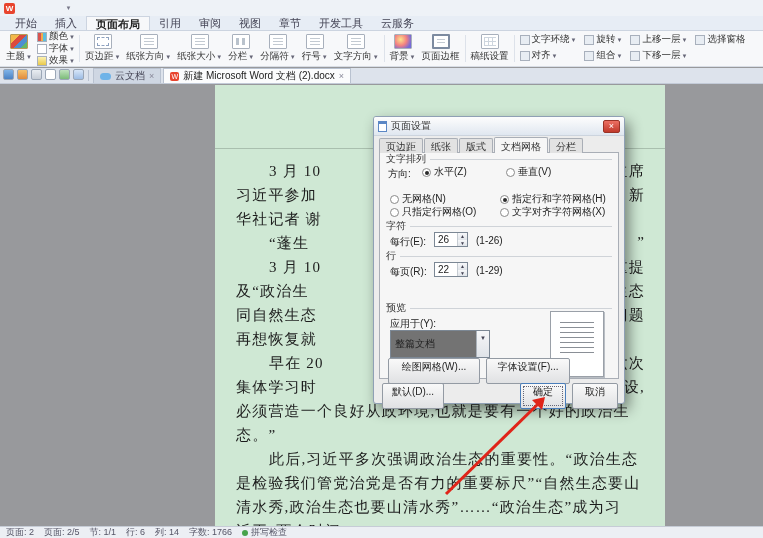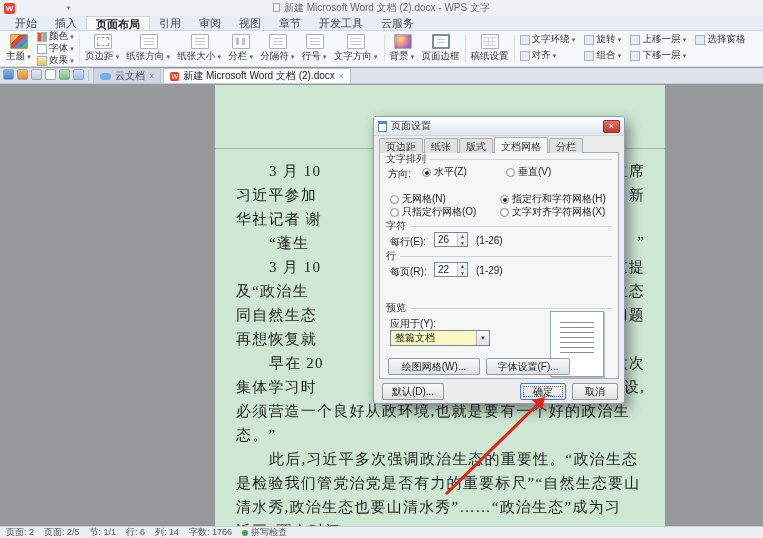--- a/index.html
+++ b/index.html
@@ -111,45 +111,42 @@
   .gline{position:absolute;left:6px;right:6px;height:10px;display:flex;align-items:center;gap:4px;color:#333;justify-content:space-between;}
   .gline i{flex:1;border-top:1px solid #cfd3d8;}
   .flabel{position:absolute;white-space:nowrap;}
   .radio{position:absolute;display:flex;align-items:center;gap:3px;height:12px;white-space:nowrap;cursor:default;}
   .rb{width:9px;height:9px;border:1px solid #8a8a8a;border-radius:50%;background:#fff;position:relative;flex:none;}
   .rb.sel::after{content:"";position:absolute;left:2px;top:2px;width:4px;height:4px;border-radius:50%;background:#2b2b2b;}
   .spin{position:absolute;width:34px;height:15px;background:#fff;border:1px solid #7b8794;display:flex;}
   .spin .val{flex:1;padding:1px 3px;font-size:10px;}
   .spin .arr{width:10px;border-left:1px solid #c6ccd2;display:flex;flex-direction:column;}
   .spin .arr i{flex:1;font-style:normal;font-size:5px;line-height:6px;text-align:center;color:#445;background:linear-gradient(#f7f8fa,#e0e4e9);}
-  .dsel{position:absolute;height:16px;background:#fef9c3;border:1px solid #7b8794;display:flex;align-items:center;padding-left:4px;cursor:default;}
+  .dsel{position:absolute;height:28px;background:#737373;border:1px solid #7b8794;display:flex;align-items:center;padding-left:4px;cursor:default;}
   .dsel .dcaret{margin-left:auto;width:13px;height:100%;background:linear-gradient(#f5f6f8,#dfe3e8);
     border-left:1px solid #aab2ba;text-align:center;font-size:6px;line-height:14px;color:#445;}
   .thumb{position:absolute;left:170px;top:158px;width:54px;height:66px;background:#fff;border:1px solid #9aa0a8;box-shadow:1px 1px 0 #b9bec4;}
   .thumb::before{content:"";position:absolute;left:9px;right:9px;top:10px;height:34px;
     background:repeating-linear-gradient(180deg,#8a8f96 0 1px,transparent 1px 5px);}
-  .dbtn{position:absolute;height:17px;background:linear-gradient(#f9f9f9,#e0e1e3);border:1px solid #939aa3;
+  .dbtn{position:absolute;height:26px;background:linear-gradient(#f9f9f9,#e0e1e3);border:1px solid #939aa3;
     border-radius:2px;font-size:10px;color:#222;text-align:center;line-height:15px;cursor:default;white-space:nowrap;}
   .dbtn.primary{border-color:#4a7ebb;outline:1px dotted #667;outline-offset:-4px;}
 
   
   .anno{position:absolute;left:0;top:0;z-index:30;pointer-events:none;}
 </style>
 </head>
 <body>
 
 <div id="app">
 
   <div class="titlebar">
     <span class="wlogo">W</span>
     <span class="appname">WPS 文字</span>
     <span class="tcaret">▼</span>
-    <div class="wintitle">
-      <span class="mini-doc"></span><span>新建 Microsoft Word 文档 (2).docx - WPS 文字</span>
-    </div>
   </div>
 
   <div class="menubar">
     <div class="mtab">开始</div>
     <div class="mtab">插入</div>
     <div class="mtab active">页面布局</div>
     <div class="mtab">引用</div>
     <div class="mtab">审阅</div>
     <div class="mtab">视图</div>
     <div class="mtab">章节</div>

